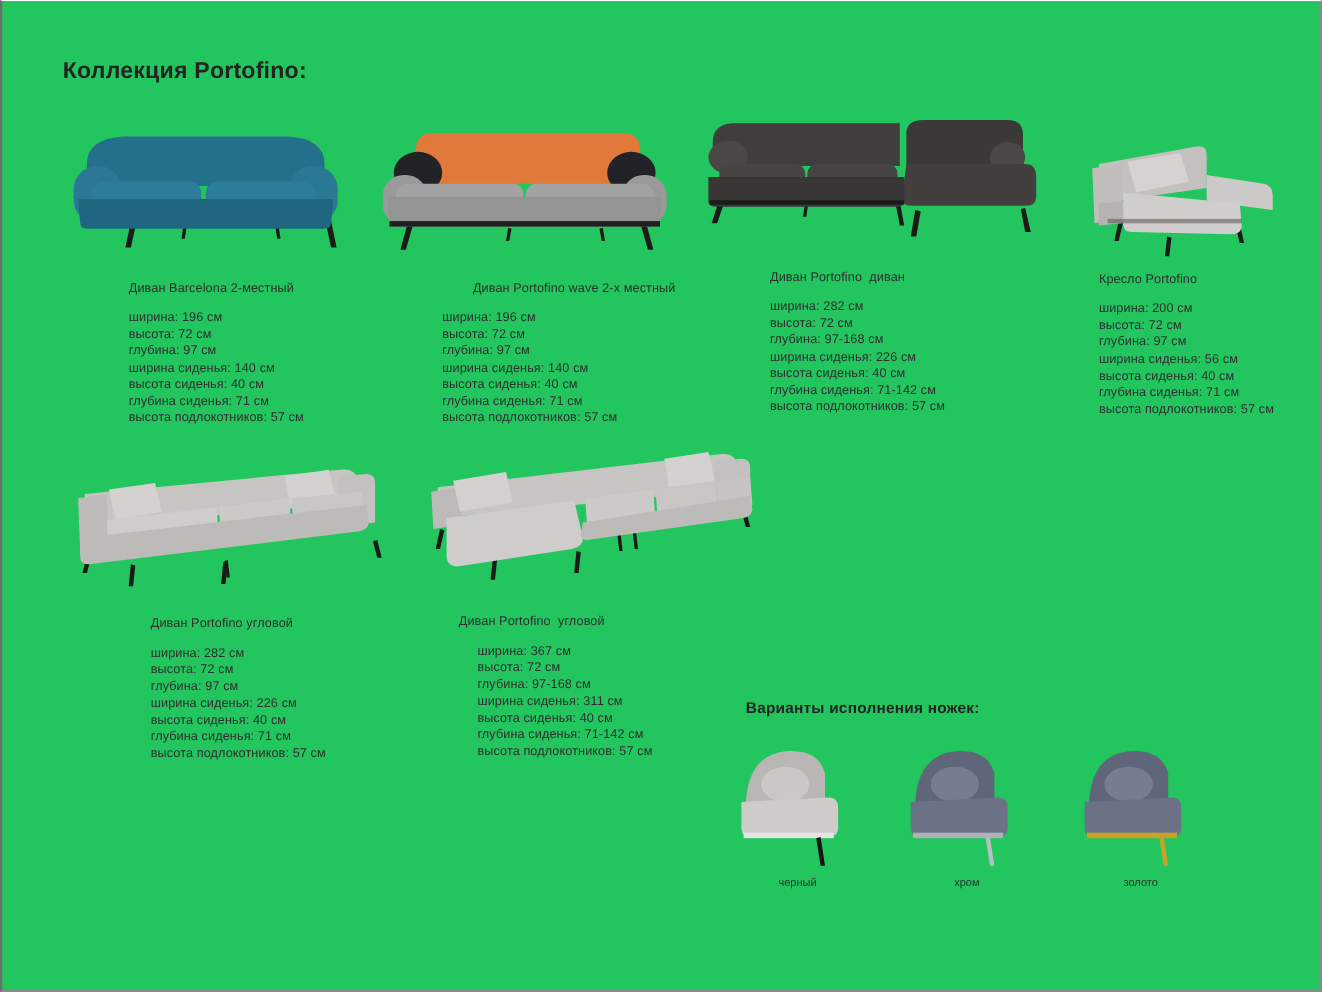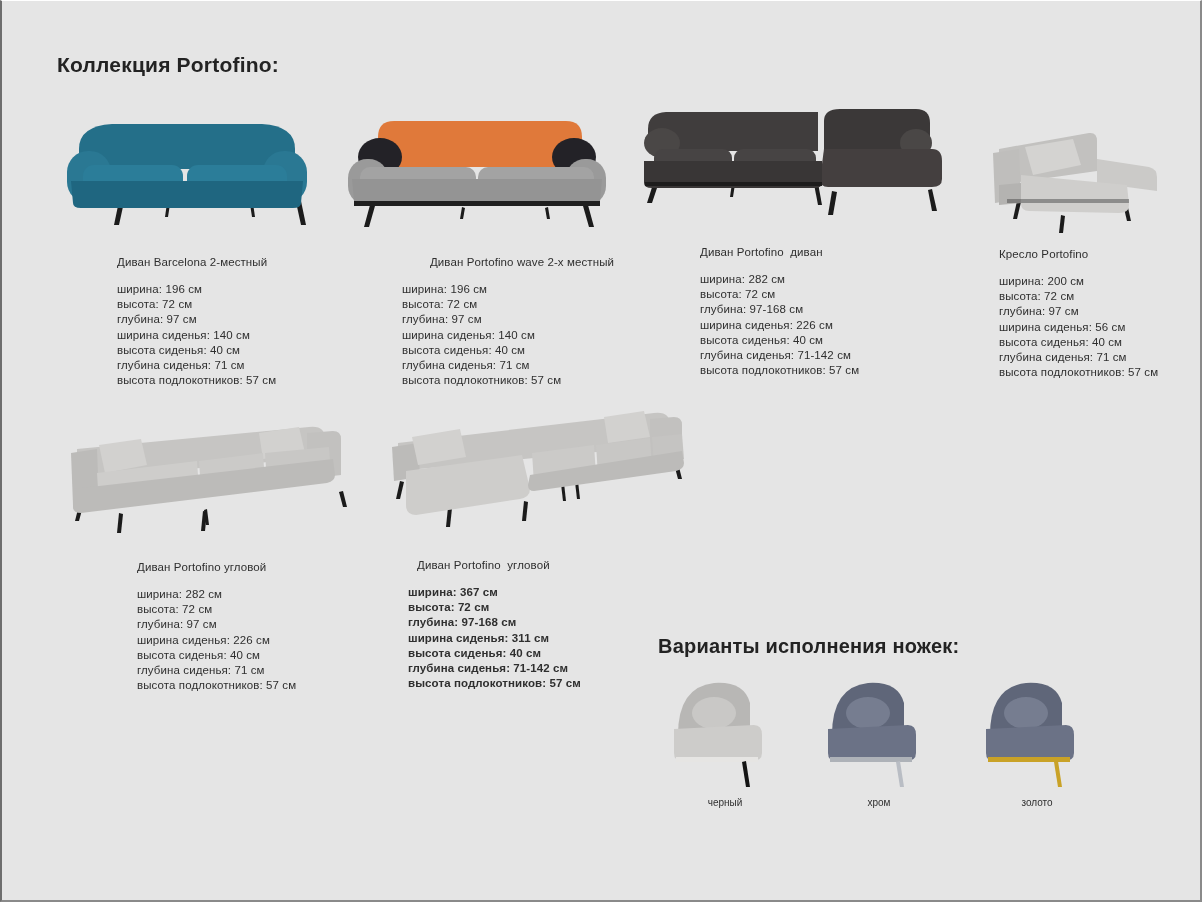--- a/index.html
+++ b/index.html
@@ -6,42 +6,42 @@
   html,body{margin:0;padding:0;}
   body{
     background:#ffffff;
     font-family:"Liberation Sans","DejaVu Sans",sans-serif;
     color:#2b2b2b;
   }
   .page{
     position:relative;
     width:1202px;
     height:902px;
-    background:#e5e5e5;
+    background:#22c55e;
     box-sizing:border-box;
     border-left:2px solid #6e6e6e;
     border-right:2px solid #8a8a8a;
     border-bottom:2px solid #8a8a8a;
     border-top:1px solid #ffffff;
     overflow:hidden;
   }
 
   
   .collection-title{
     position:absolute;
     left:55px; top:52px;
     font-size:21px;
     font-weight:bold;
     letter-spacing:.2px;
     color:#232323;
   }
   .legs-title{
     position:absolute;
-    left:656px; top:634px;
-    font-size:20px;
+    left:676px; top:634px;
+    font-size:14px;
     font-weight:bold;
     letter-spacing:.2px;
     color:#232323;
   }
 
   
   .product{position:absolute;}
   .product .pimg{position:relative;}
   .pname{
     font-size:11.5px;
@@ -278,21 +278,21 @@
         <path d="M24 68 L140 52 L148 86 Q148 94 138 96 L34 112 Q24 112 24 102 Z" fill="#cecdcb"></path>
 
         <path d="M150 50 L212 42 L214 72 L152 80 Z" fill="#cbcac8"></path>
         <path d="M214 42 L268 35 L270 64 L216 72 Z" fill="#c8c7c5"></path>
         <path d="M270 34 L300 31 L302 56 L272 62 Z" fill="#c5c4c2"></path>
 
         <path d="M148 72 L300 48 L302 60 Q302 66 294 68 L152 88 Q146 88 146 82 Z" fill="#bcbbb9"></path>
       </svg>
     </div>
     <div class="pname" style="margin-top:18px; margin-left:35px;">Диван Portofino  угловой</div>
-    <div class="specs" style="margin-left:26px;font-weight:bold;">
+    <div class="specs" style="margin-left:52px;">
       <div>ширина: 367 см</div>
       <div>высота: 72 см</div>
       <div>глубина: 97-168 см</div>
       <div>ширина сиденья: 311 см</div>
       <div>высота сиденья: 40 см</div>
       <div>глубина сиденья: 71-142 см</div>
       <div>высота подлокотников: 57 см</div>
     </div>
   </div>
 

